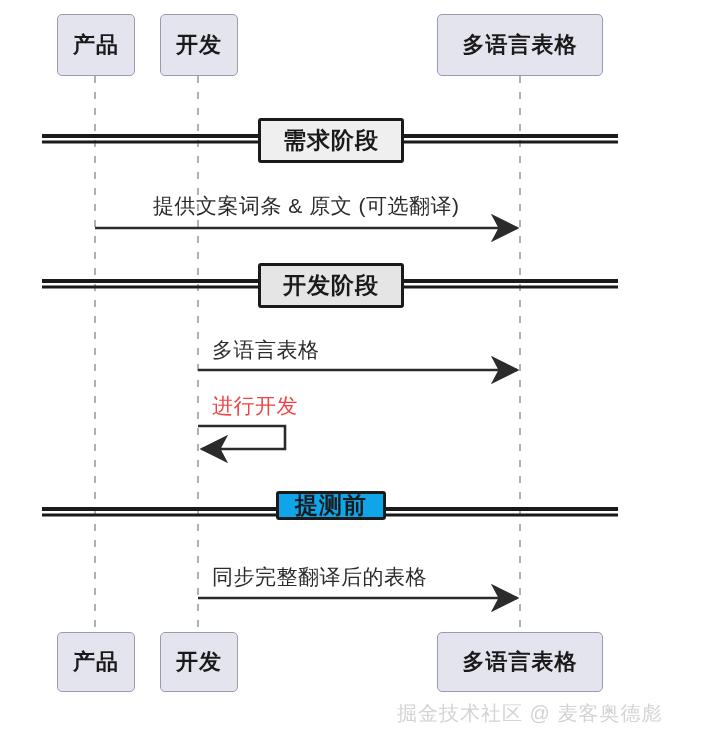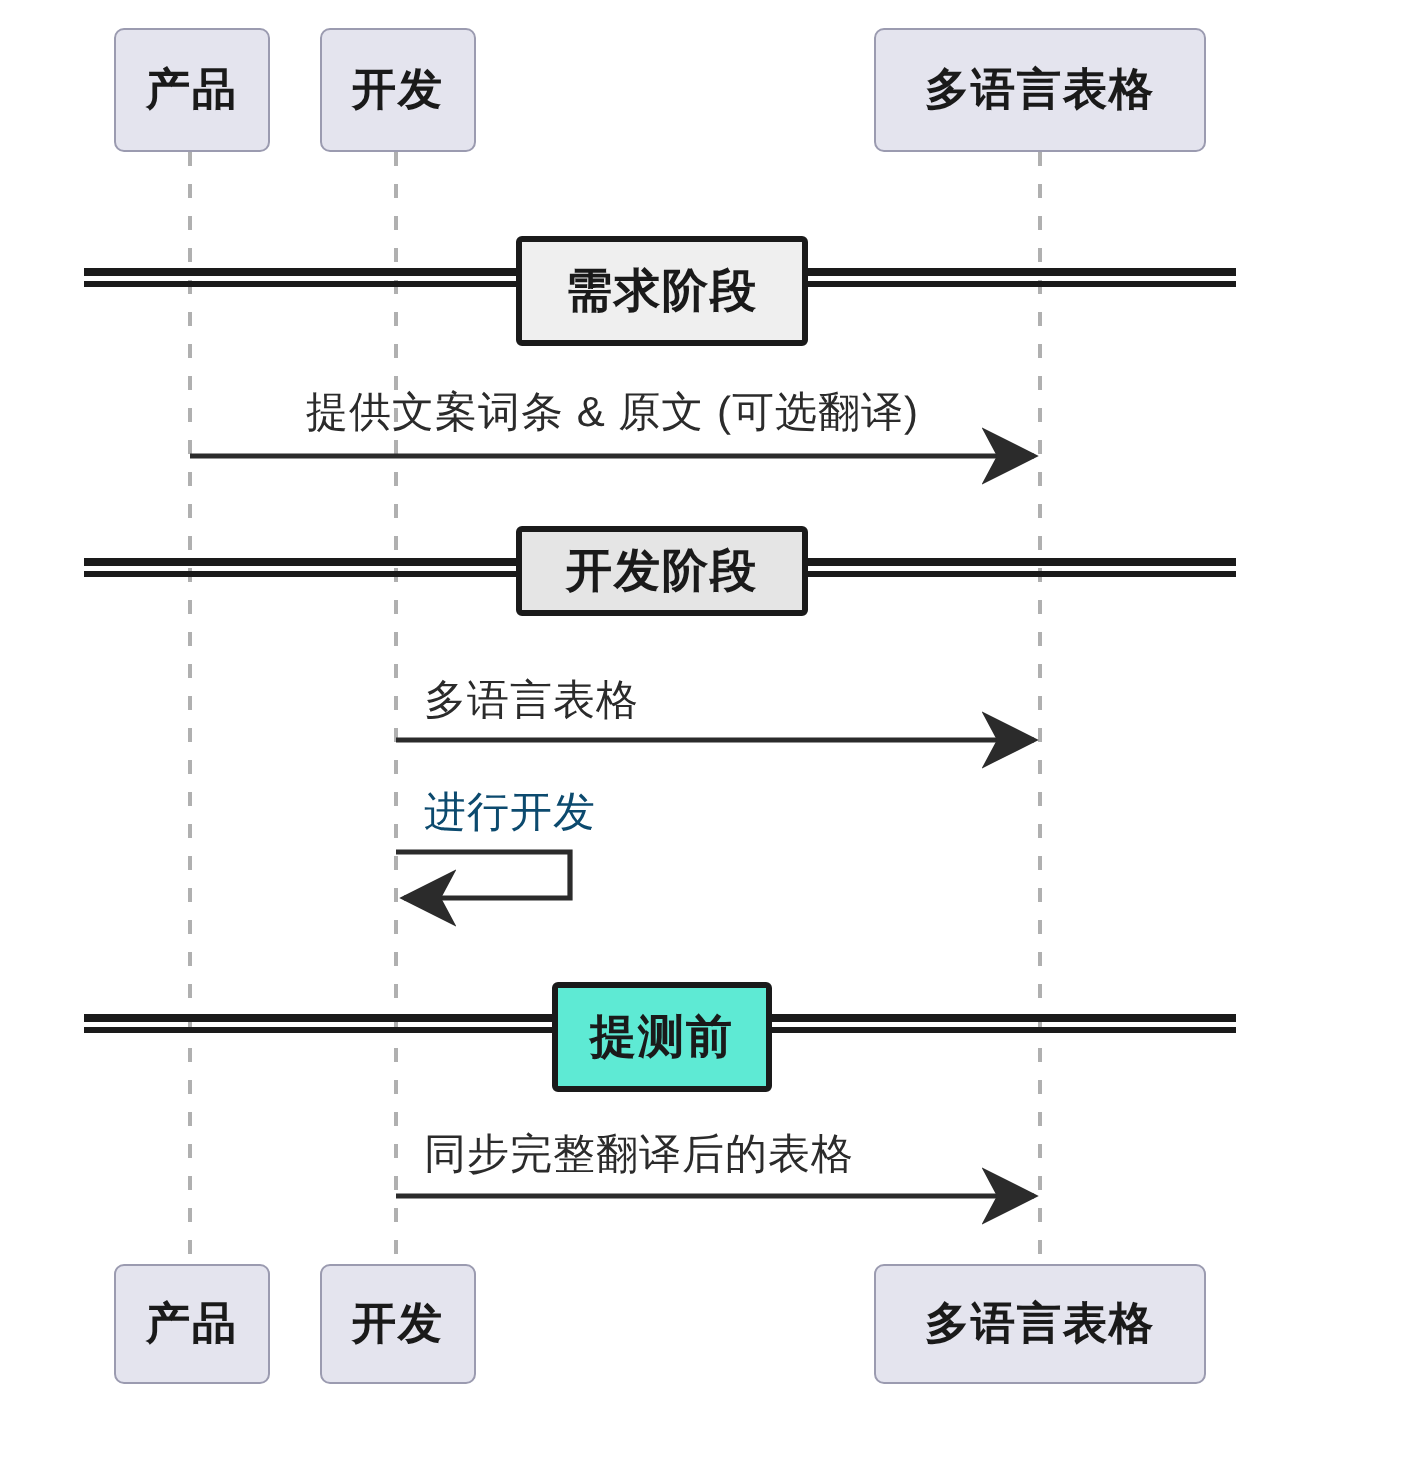--- a/index.html
+++ b/index.html
@@ -125,32 +125,33 @@
       </div>
       <div class="participant-box" style="left: 160px; top: 632px; width: 78px; height: 60px; background: rgb(228, 228, 238); border-color: rgb(155, 155, 176);">
         <span>开发</span>
       </div>
       <div class="participant-box" style="left: 437px; top: 632px; width: 166px; height: 60px; background: rgb(228, 228, 238); border-color: rgb(155, 155, 176);">
         <span>多语言表格</span>
       </div>
     </div>
 
   <div id="divider-boxes">
-      <div class="divider-box" style="left: 258px; top: 118px; width: 146px; height: 55px; background: rgb(239, 239, 239); border-color: rgb(26, 26, 26);">
+      <div class="divider-box" style="left: 258px; top: 118px; width: 146px; height: 45px; background: rgb(239, 239, 239); border-color: rgb(26, 26, 26);">
         <span>需求阶段</span>
       </div>
       <div class="divider-box" style="left: 258px; top: 263px; width: 146px; height: 45px; background: #e5e5e5; border-color: rgb(26, 26, 26);">
         <span>开发阶段</span>
       </div>
-      <div class="divider-box" style="left: 276px; top: 491px; width: 110px; height: 55px; background: #5eead4; border-color: rgb(26, 26, 26);">
+      <div class="divider-box" style="left: 276px; top: 491px; width: 110px; height: 29px; background: #0ea5e9; border-color: rgb(26, 26, 26);">
         <span>提测前</span>
       </div>
     </div>
 
   <div id="message-labels">
       <div class="msg-label" style="left: 106px; top: 192px; color: rgb(43, 43, 43); margin-left: 47px;">提供文案词条 &amp; 原文 (可选翻译)</div>
       <div class="msg-label" style="left: 212px; top: 336px; color: rgb(43, 43, 43);">多语言表格</div>
-      <div class="msg-label" style="left: 212px; top: 392px; color: #0c4a6e;">进行开发</div>
+      <div class="msg-label" style="left: 212px; top: 392px; color: #ef4444;">进行开发</div>
       <div class="msg-label" style="left: 212px; top: 563px; color: rgb(43, 43, 43);">同步完整翻译后的表格</div>
     </div>
 
+  <div class="watermark" style="left: 397px; top: 700px; color: rgb(211, 211, 211);">掘金技术社区 @ 麦客奥德彪</div>
 
 </div>
 
 </body></html>

